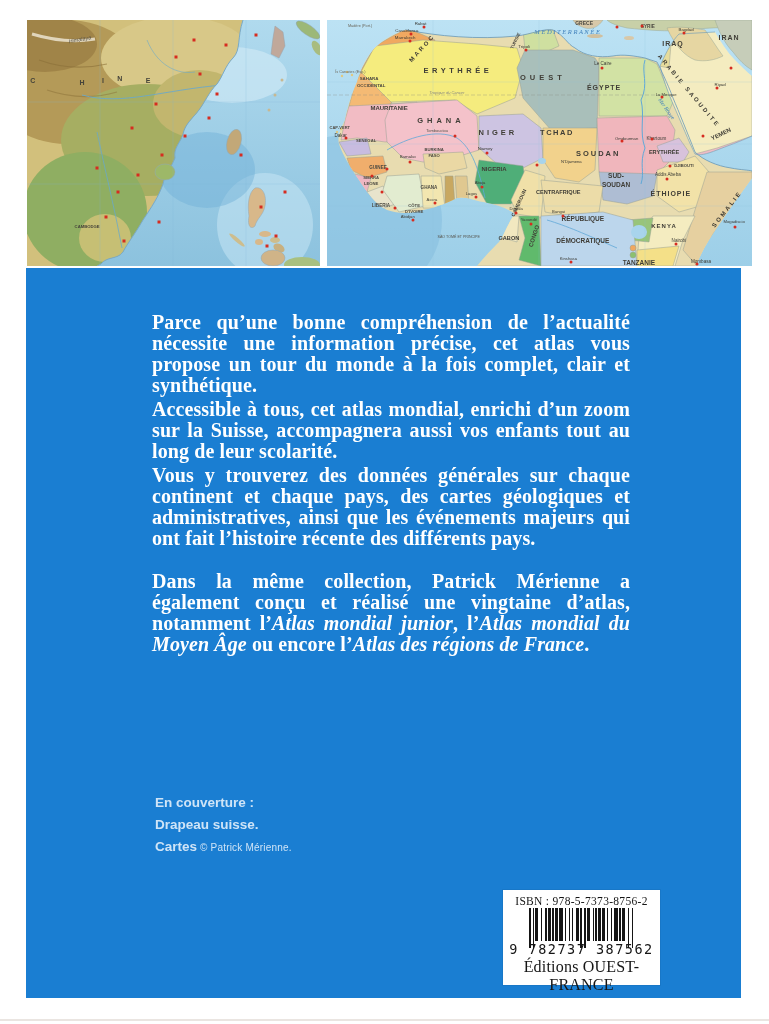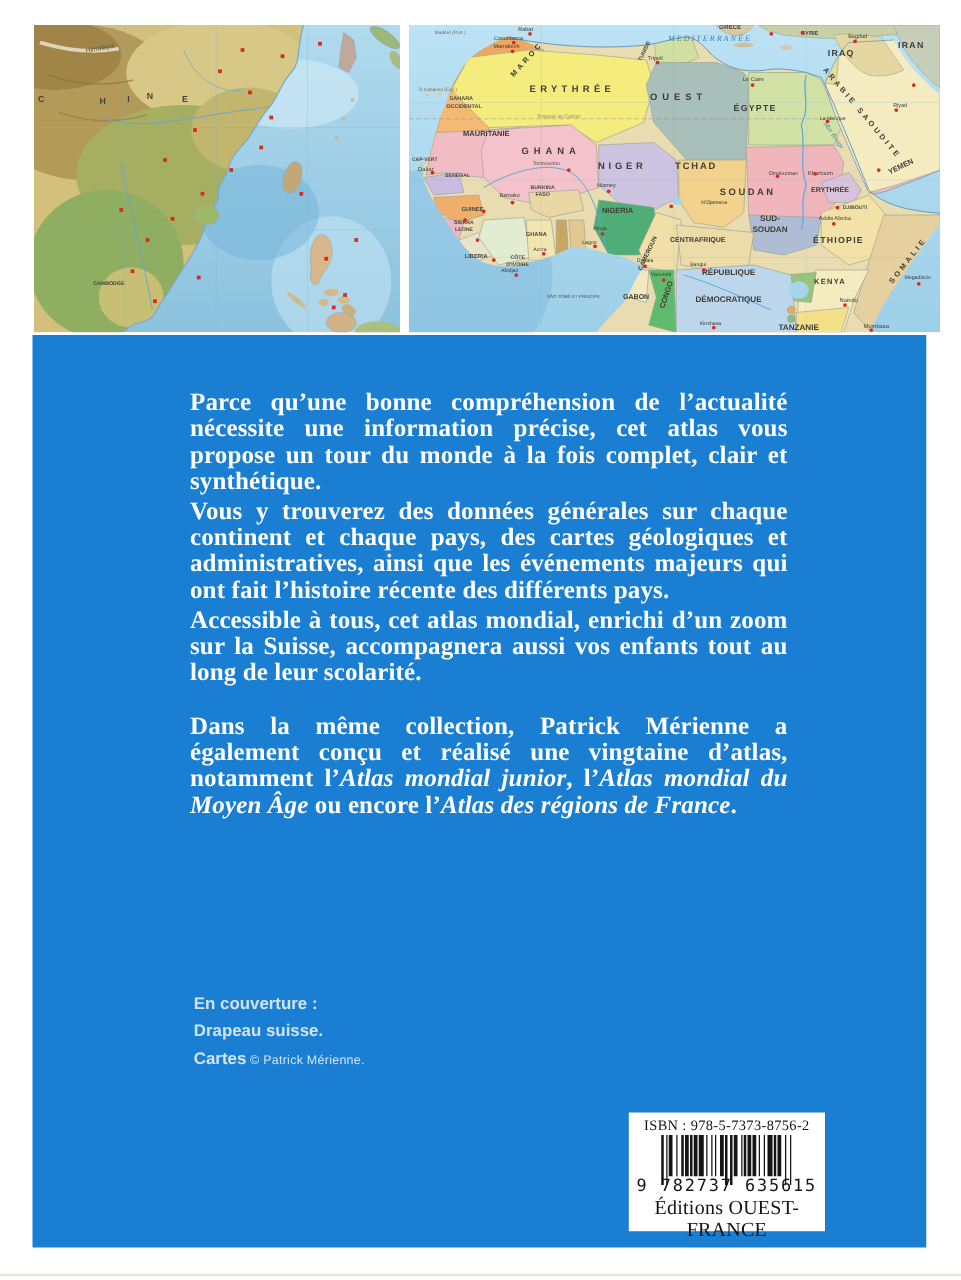--- a/index.html
+++ b/index.html
@@ -336,22 +336,22 @@
         <div class="map-dot" style="left: 14%; top: 60.6%;"></div>
         <div class="map-dot" style="left: 10.5%; top: 63.4%;"></div>
         <div class="map-dot" style="left: 12.9%; top: 70%;"></div>
         <div class="map-dot" style="left: 16%; top: 76.4%;"></div>
       </div>
   </div>
 
   <div class="blue-panel">
     <div class="body-text">
         <p><span>Parce qu’une bonne compréhension de l’actualité nécessite une information précise, cet atlas vous propose un tour du monde à la fois complet, clair et synthétique.</span></p>
+        <p><span>Accessible à tous, cet atlas mondial, enrichi d’un zoom sur la Suisse, accompagnera aussi vos enfants tout au long de leur scolarité.</span></p>
         <p><span>Vous y trouverez des données générales sur chaque continent et chaque pays, des cartes géologiques et administratives, ainsi que les événements majeurs qui ont fait l’histoire récente des différents pays.</span></p>
-        <p><span>Accessible à tous, cet atlas mondial, enrichi d’un zoom sur la Suisse, accompagnera aussi vos enfants tout au long de leur scolarité.</span></p>
         <p class="spaced"><span>Dans la même collection, Patrick Mérienne a également conçu et réalisé une vingtaine d’atlas, notamment l’</span><span style="font-style: italic;">Atlas mondial junior</span><span>, l’</span><span style="font-style: italic;">Atlas mondial du Moyen Âge</span><span> ou encore l’</span><span style="font-style: italic;">Atlas des régions de France</span><span>.</span></p>
       </div>
 
     <div class="credits">
       <div>En couverture :</div>
       <div>Drapeau suisse.</div>
       <div><span>Cartes</span><span class="copy"> © Patrick Mérienne.</span></div>
     </div>
 
 
@@ -406,19 +406,19 @@
           <div class="bc-sp" style="width: 1.4px; height: 33px;"></div>
           <div class="bc-bar" style="width: 1.4px; height: 33px;"></div>
           <div class="bc-sp" style="width: 1.4px; height: 33px;"></div>
           <div class="bc-bar" style="width: 2.8px; height: 33px;"></div>
           <div class="bc-sp" style="width: 2.8px; height: 33px;"></div>
           <div class="bc-bar" style="width: 1.4px; height: 40px;"></div>
           <div class="bc-sp" style="width: 2.8px; height: 33px;"></div>
           <div class="bc-bar" style="width: 1.4px; height: 40px;"></div>
           <div class="bc-sp" style="width: 1.4px; height: 33px;"></div>
         </div>
-      <div class="bc-digits">9 782737 635615</div>
+      <div class="bc-digits">9 782737 387562</div>
       <div class="pub-line">Éditions OUEST-FRANCE</div>
     </div>
   </div>
 
   <div class="scan-edge"></div>
 </div>
 
 </body></html>

